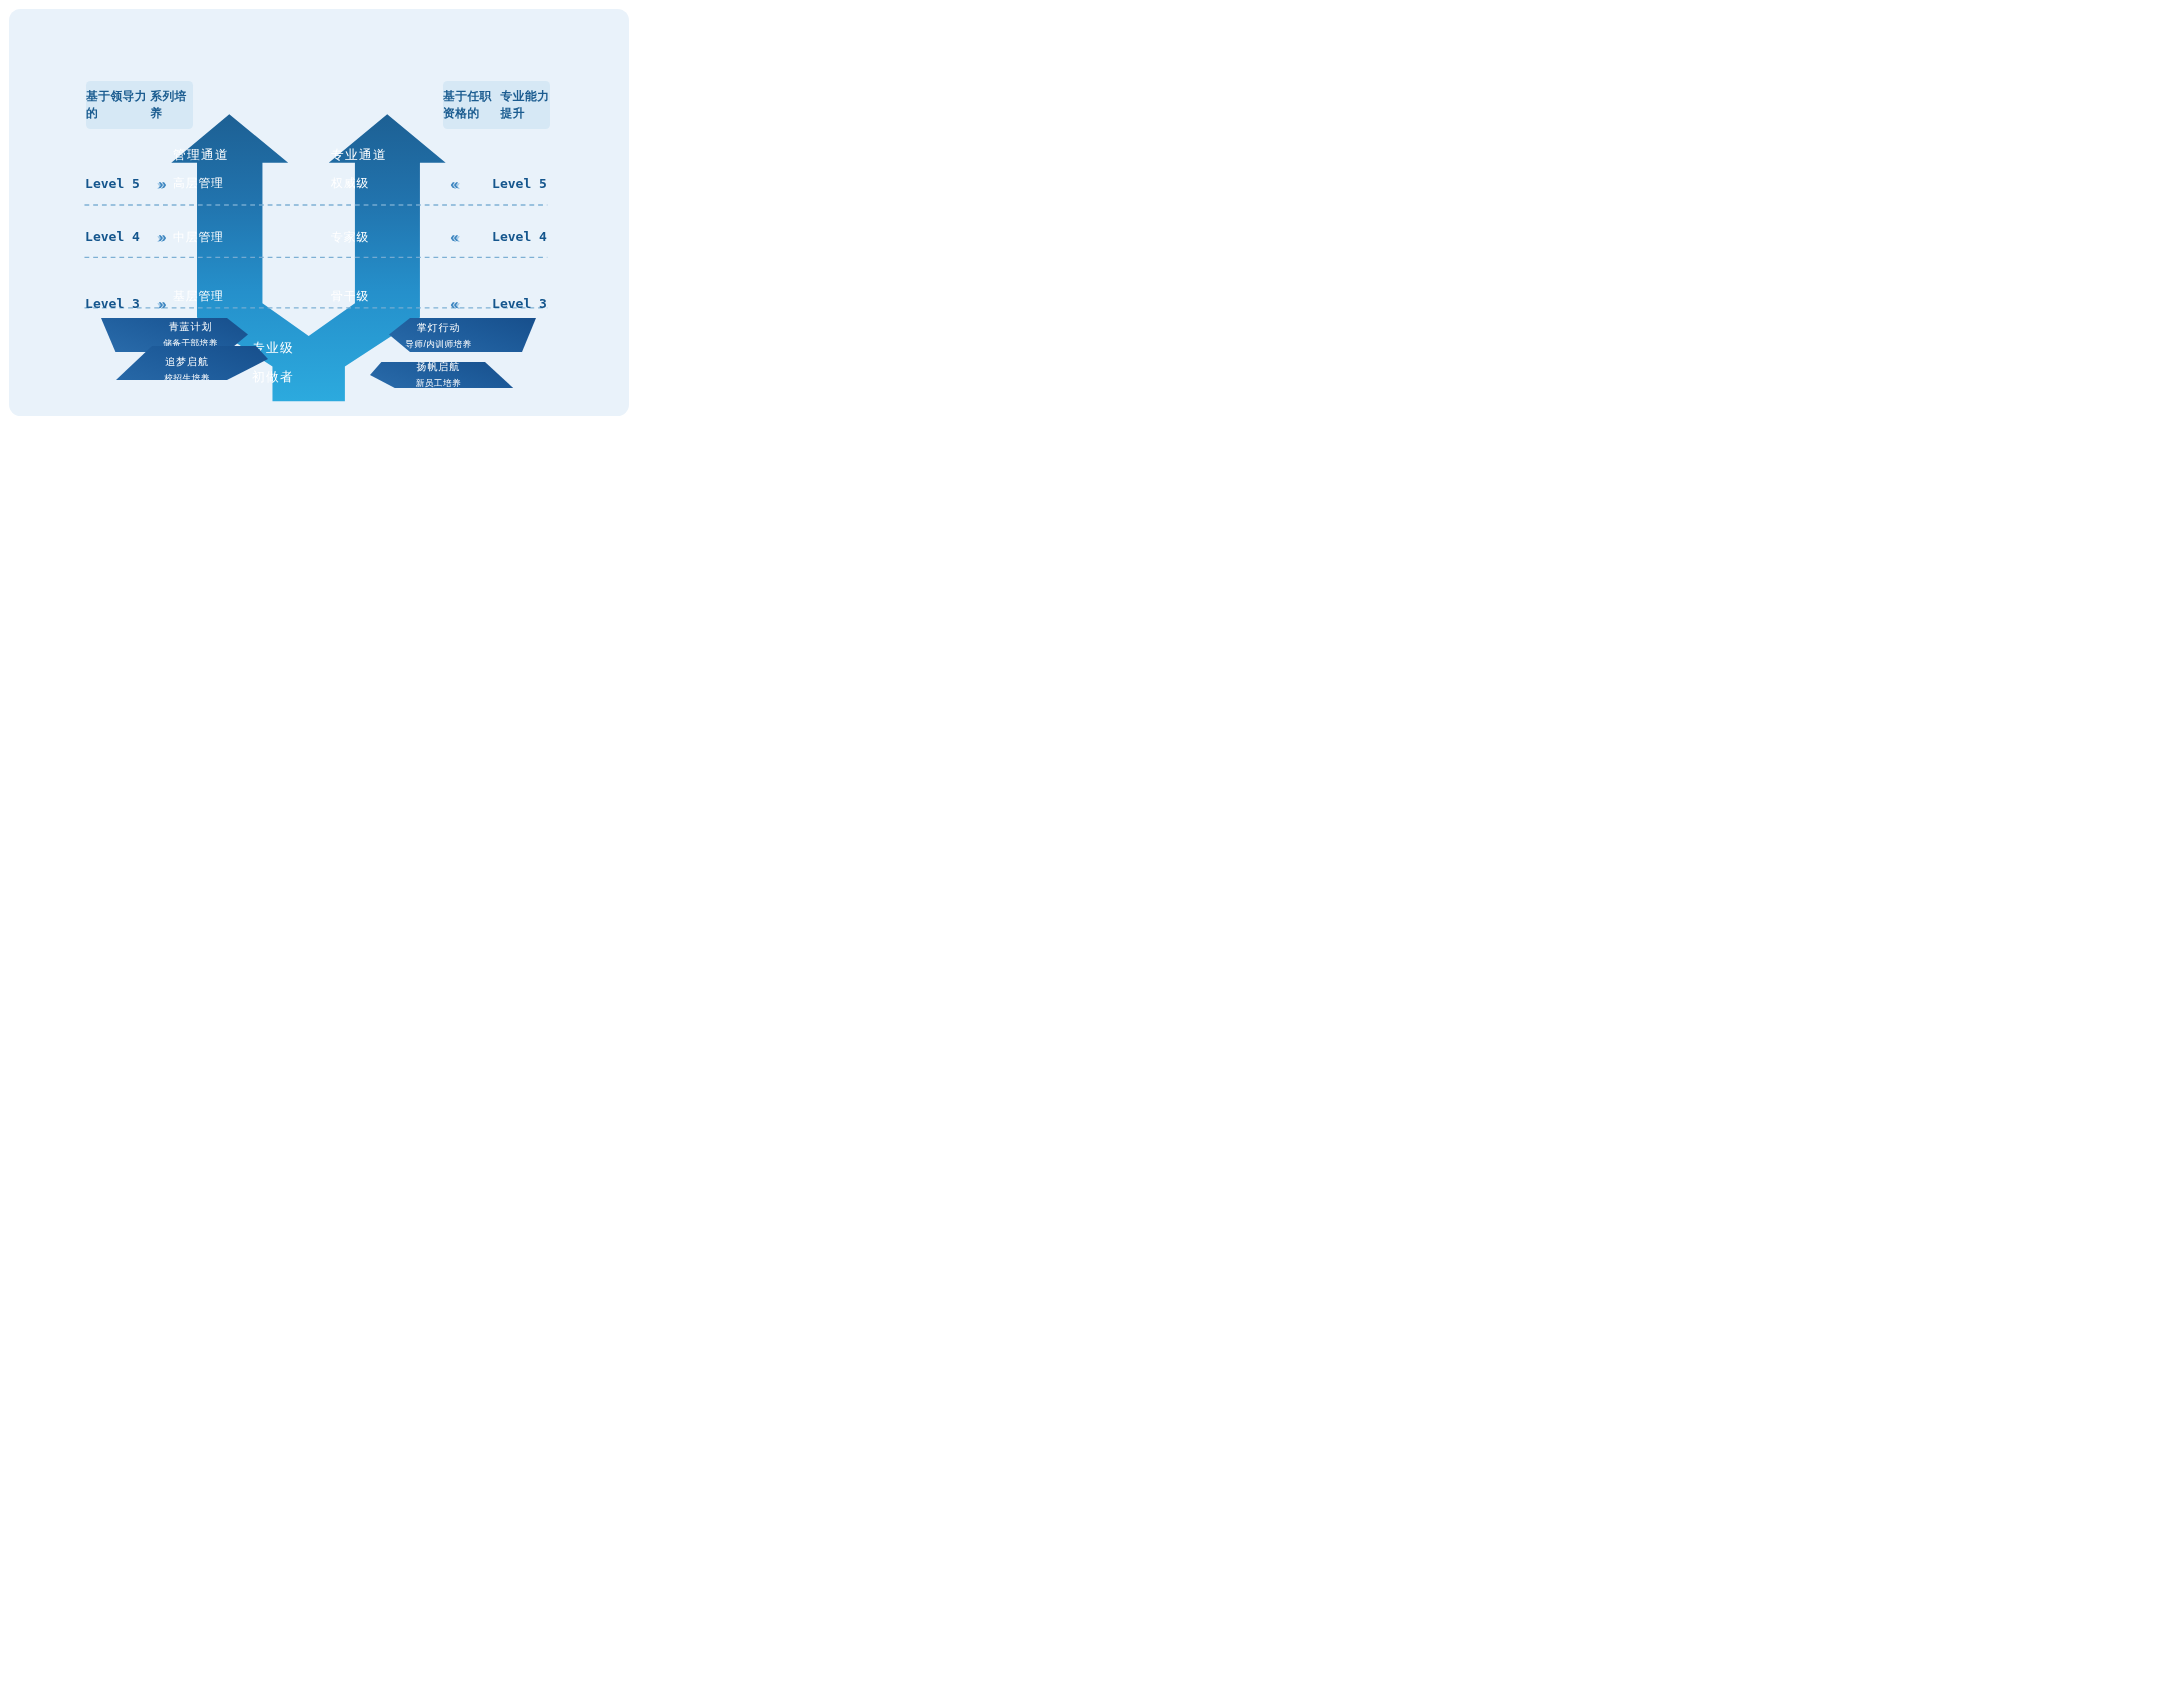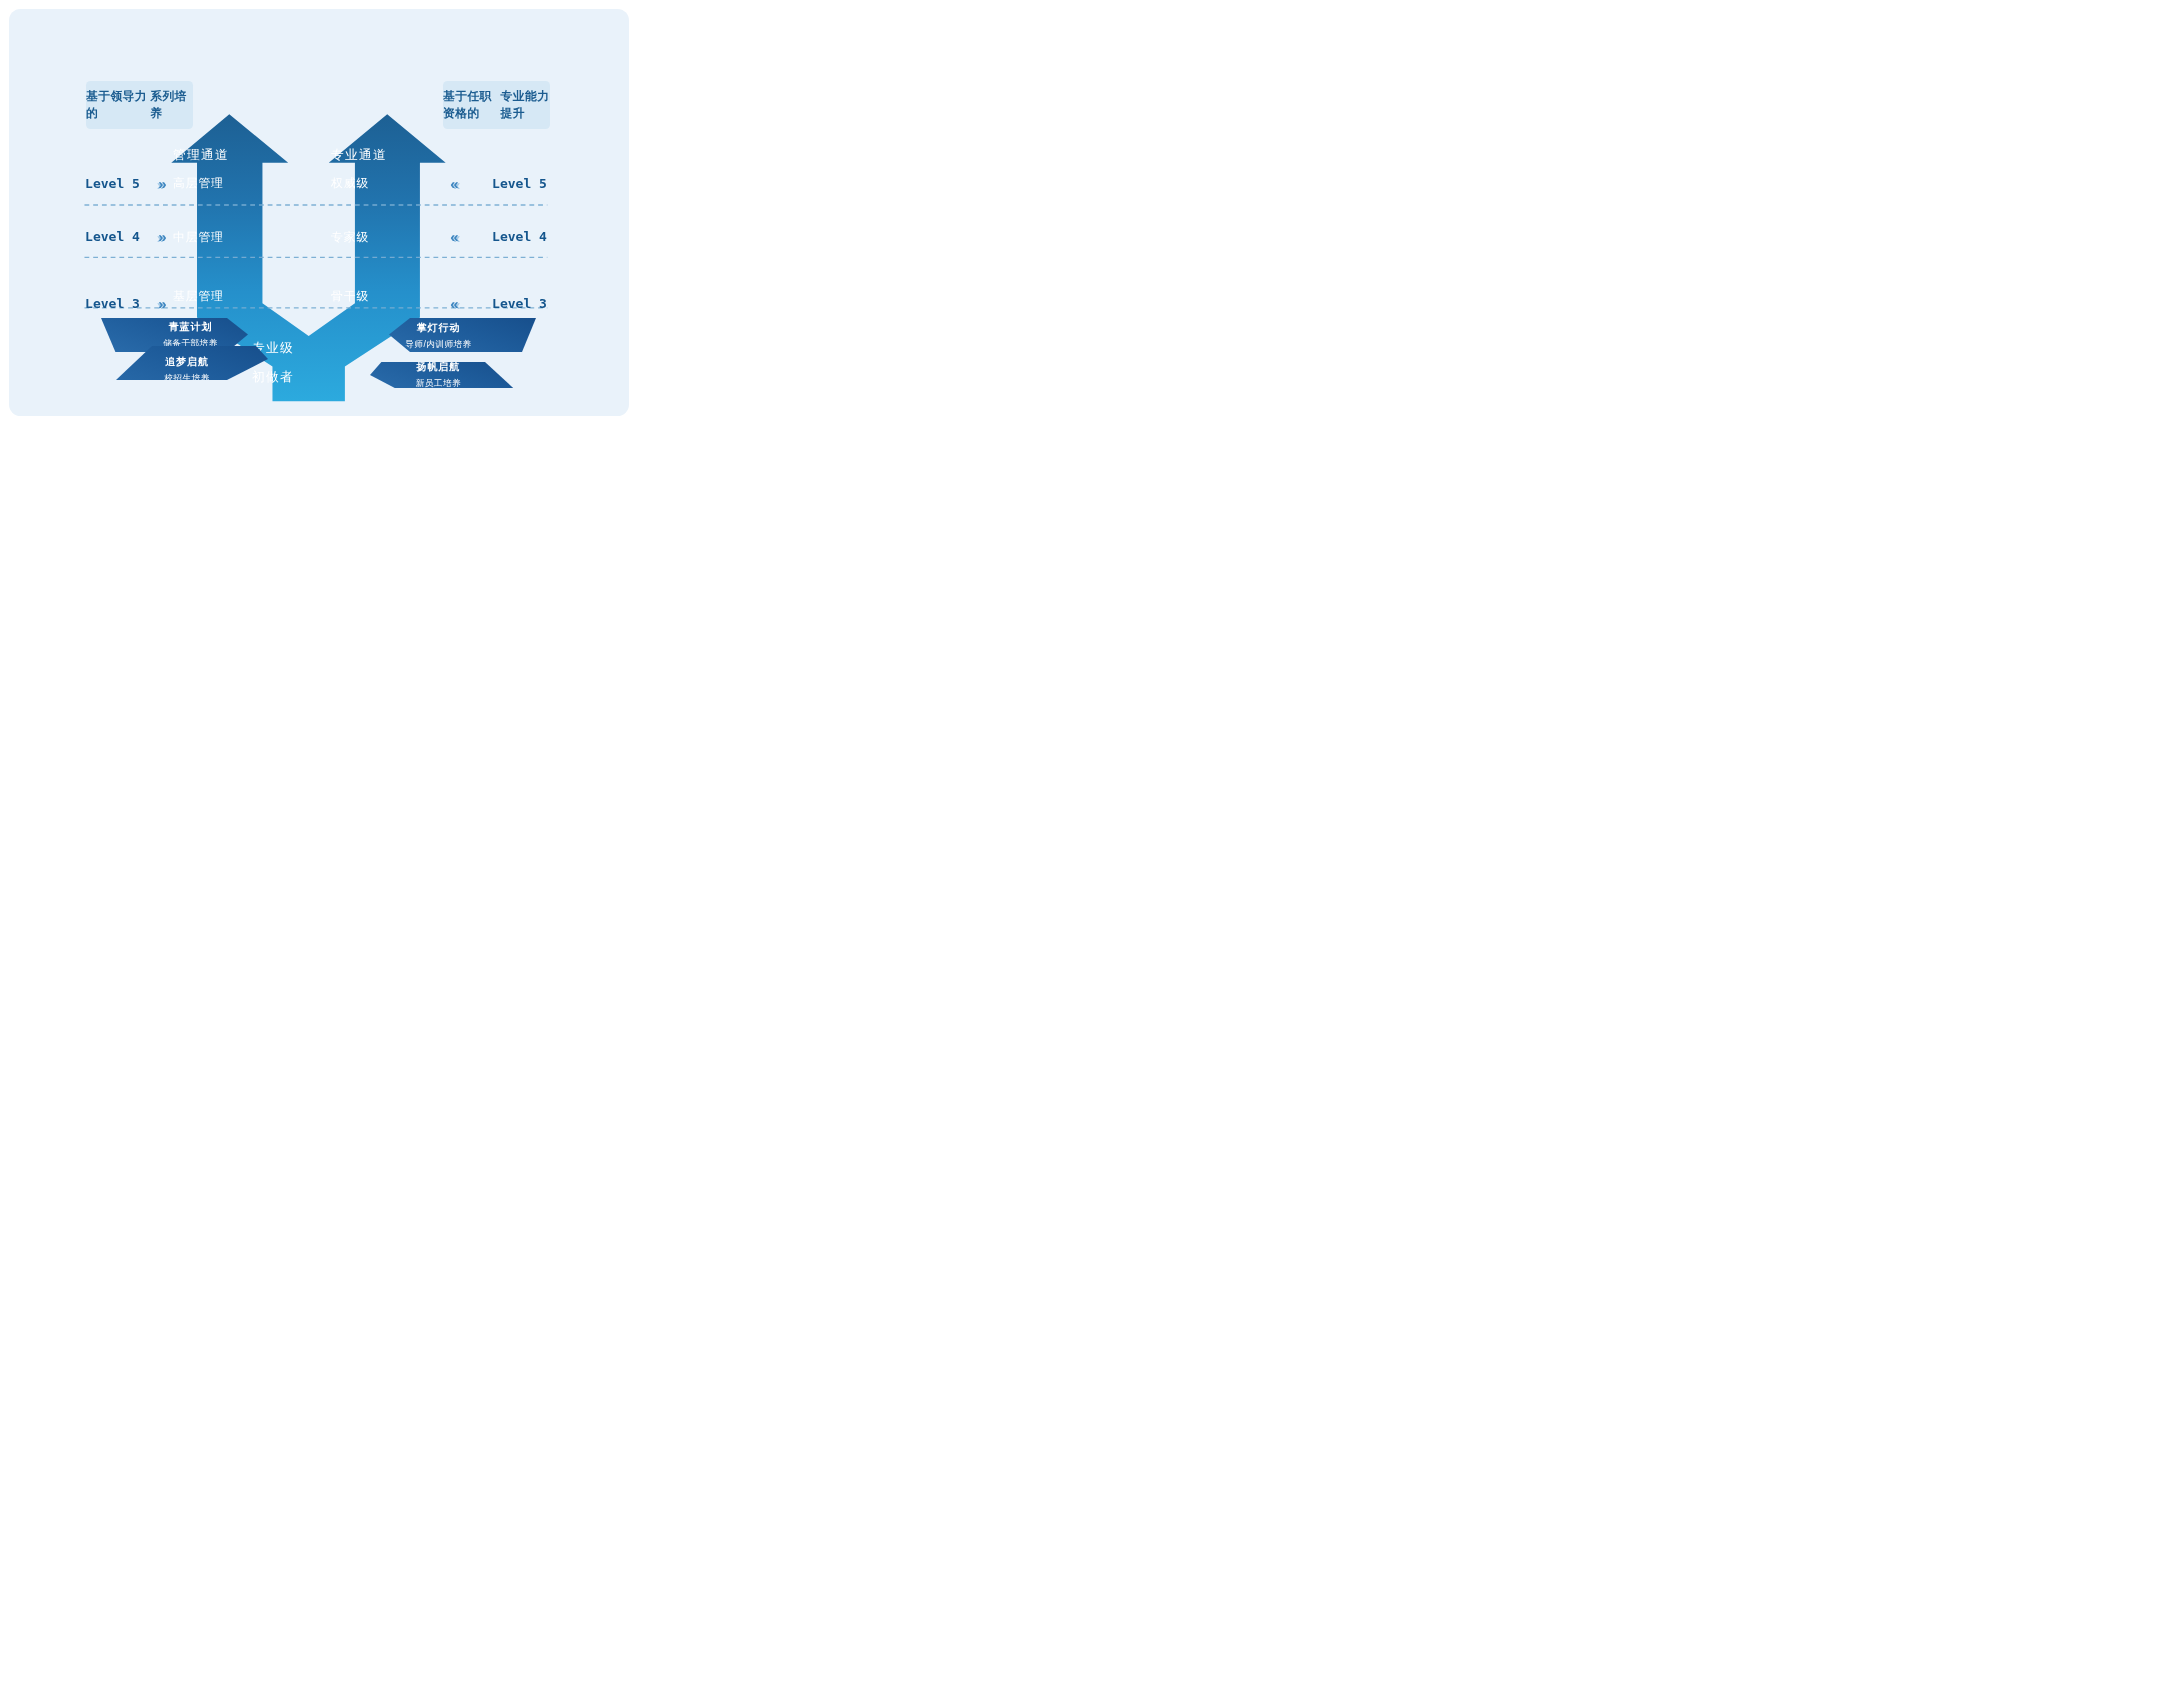--- a/index.html
+++ b/index.html
@@ -65,21 +65,21 @@
     font-size:15px;font-weight:bold;color:#3e86c0;line-height:16.6px;
   }
   .chv-r{left:147px;text-shadow:-1.7px 1.3px 0 #a7cbe7;}
   .chv-l{left:439px;text-shadow:1.7px 1.3px 0 #a7cbe7;}
   
   .prog{
     position:absolute;background:linear-gradient(200deg,#174f8c 0%,#1e5c9b 45%,#2a6cab 100%);
     display:flex;flex-direction:column;align-items:center;justify-content:center;
     color:#ffffff;text-align:center;
   }
-  .prog .t1{font-size:10px;font-weight:bold;letter-spacing:0.9px;}
+  .prog .t1{font-size:10px;font-weight:normal;letter-spacing:0.9px;}
   .prog .t2{font-size:8.7px;margin-top:4.4px;letter-spacing:0.4px;}
   .prog1{left:101px;top:318px;width:147px;height:34px;
     clip-path:polygon(0px 0px,126px 0px,147px 16.6px,126px 34px,14.4px 34px);
     padding-left:32px;box-sizing:border-box;}
   .prog2{left:116px;top:346px;width:152px;height:48px;
     clip-path:polygon(36px 0px,140px 0px,152px 13px,111px 34px,0px 34px);
     padding-right:10px;box-sizing:border-box;}
   .prog3{left:389px;top:318px;width:147px;height:36px;
     clip-path:polygon(21px 0px,147px 0px,133px 34px,21px 34px,0px 16.6px);
     padding-right:48px;box-sizing:border-box;}

